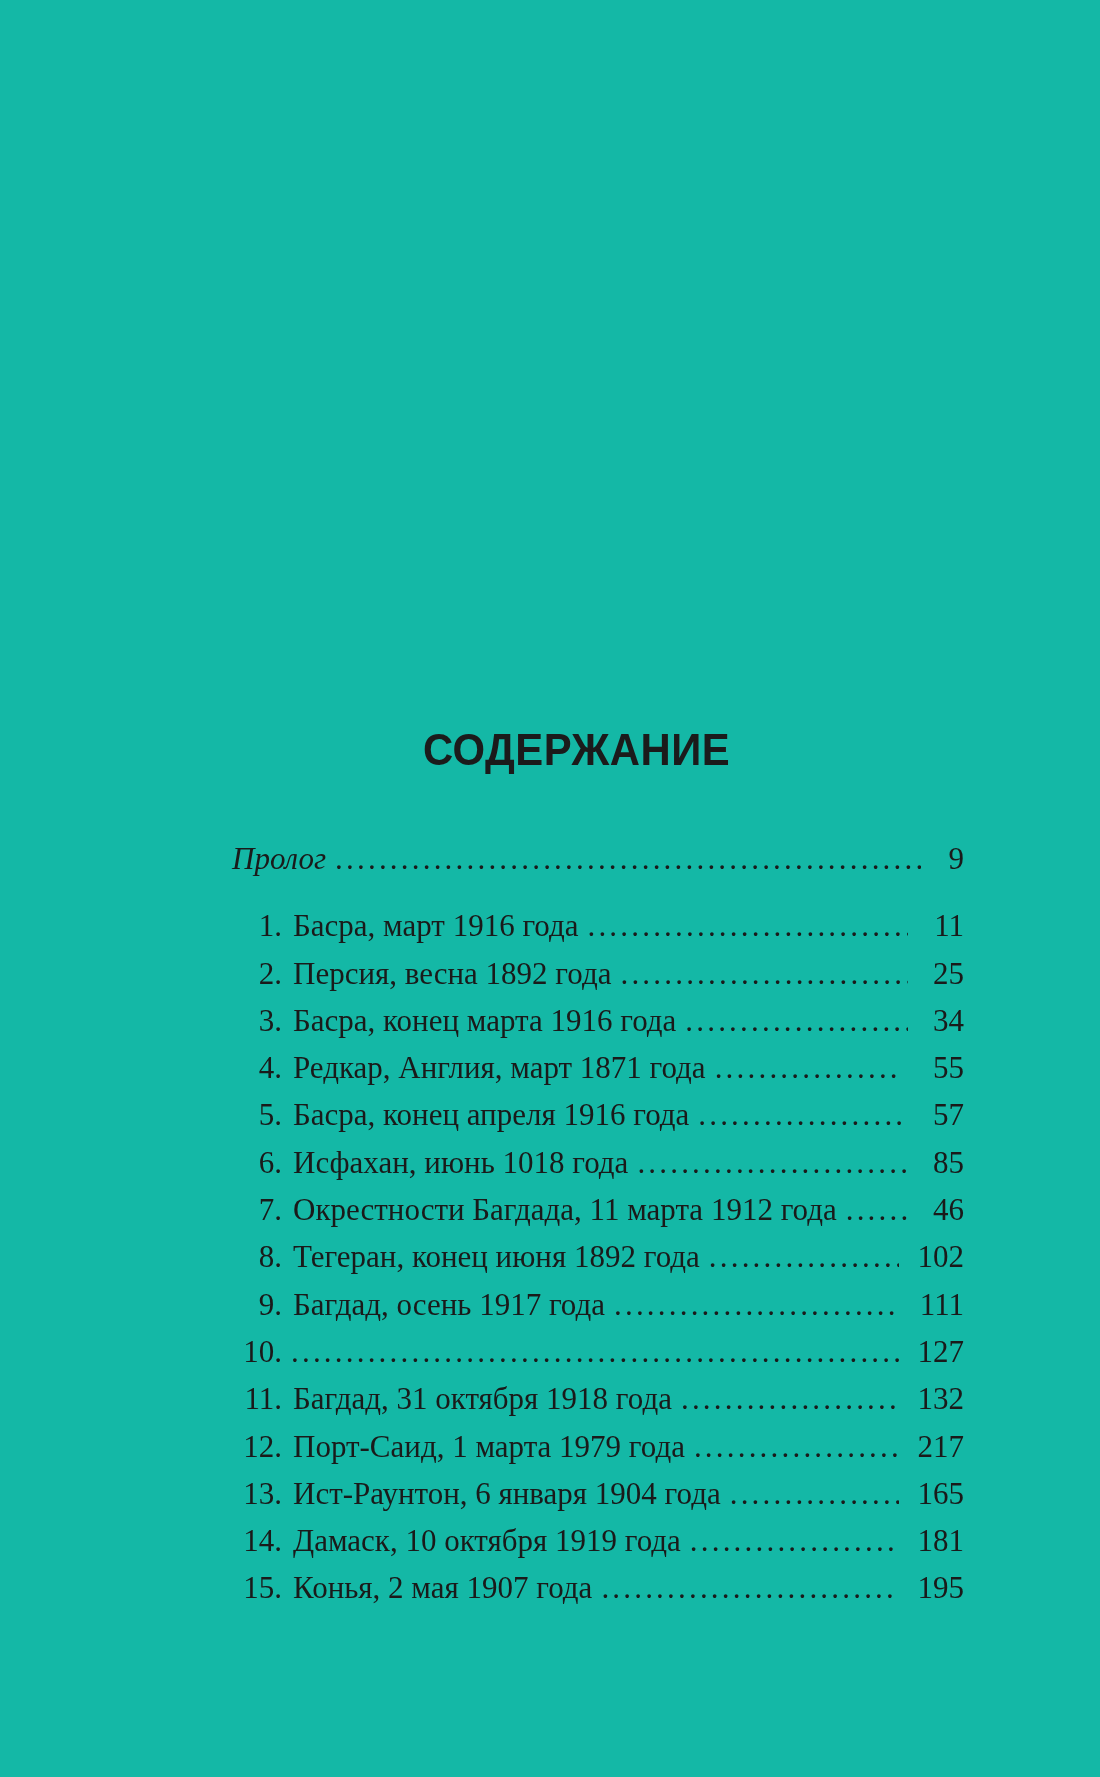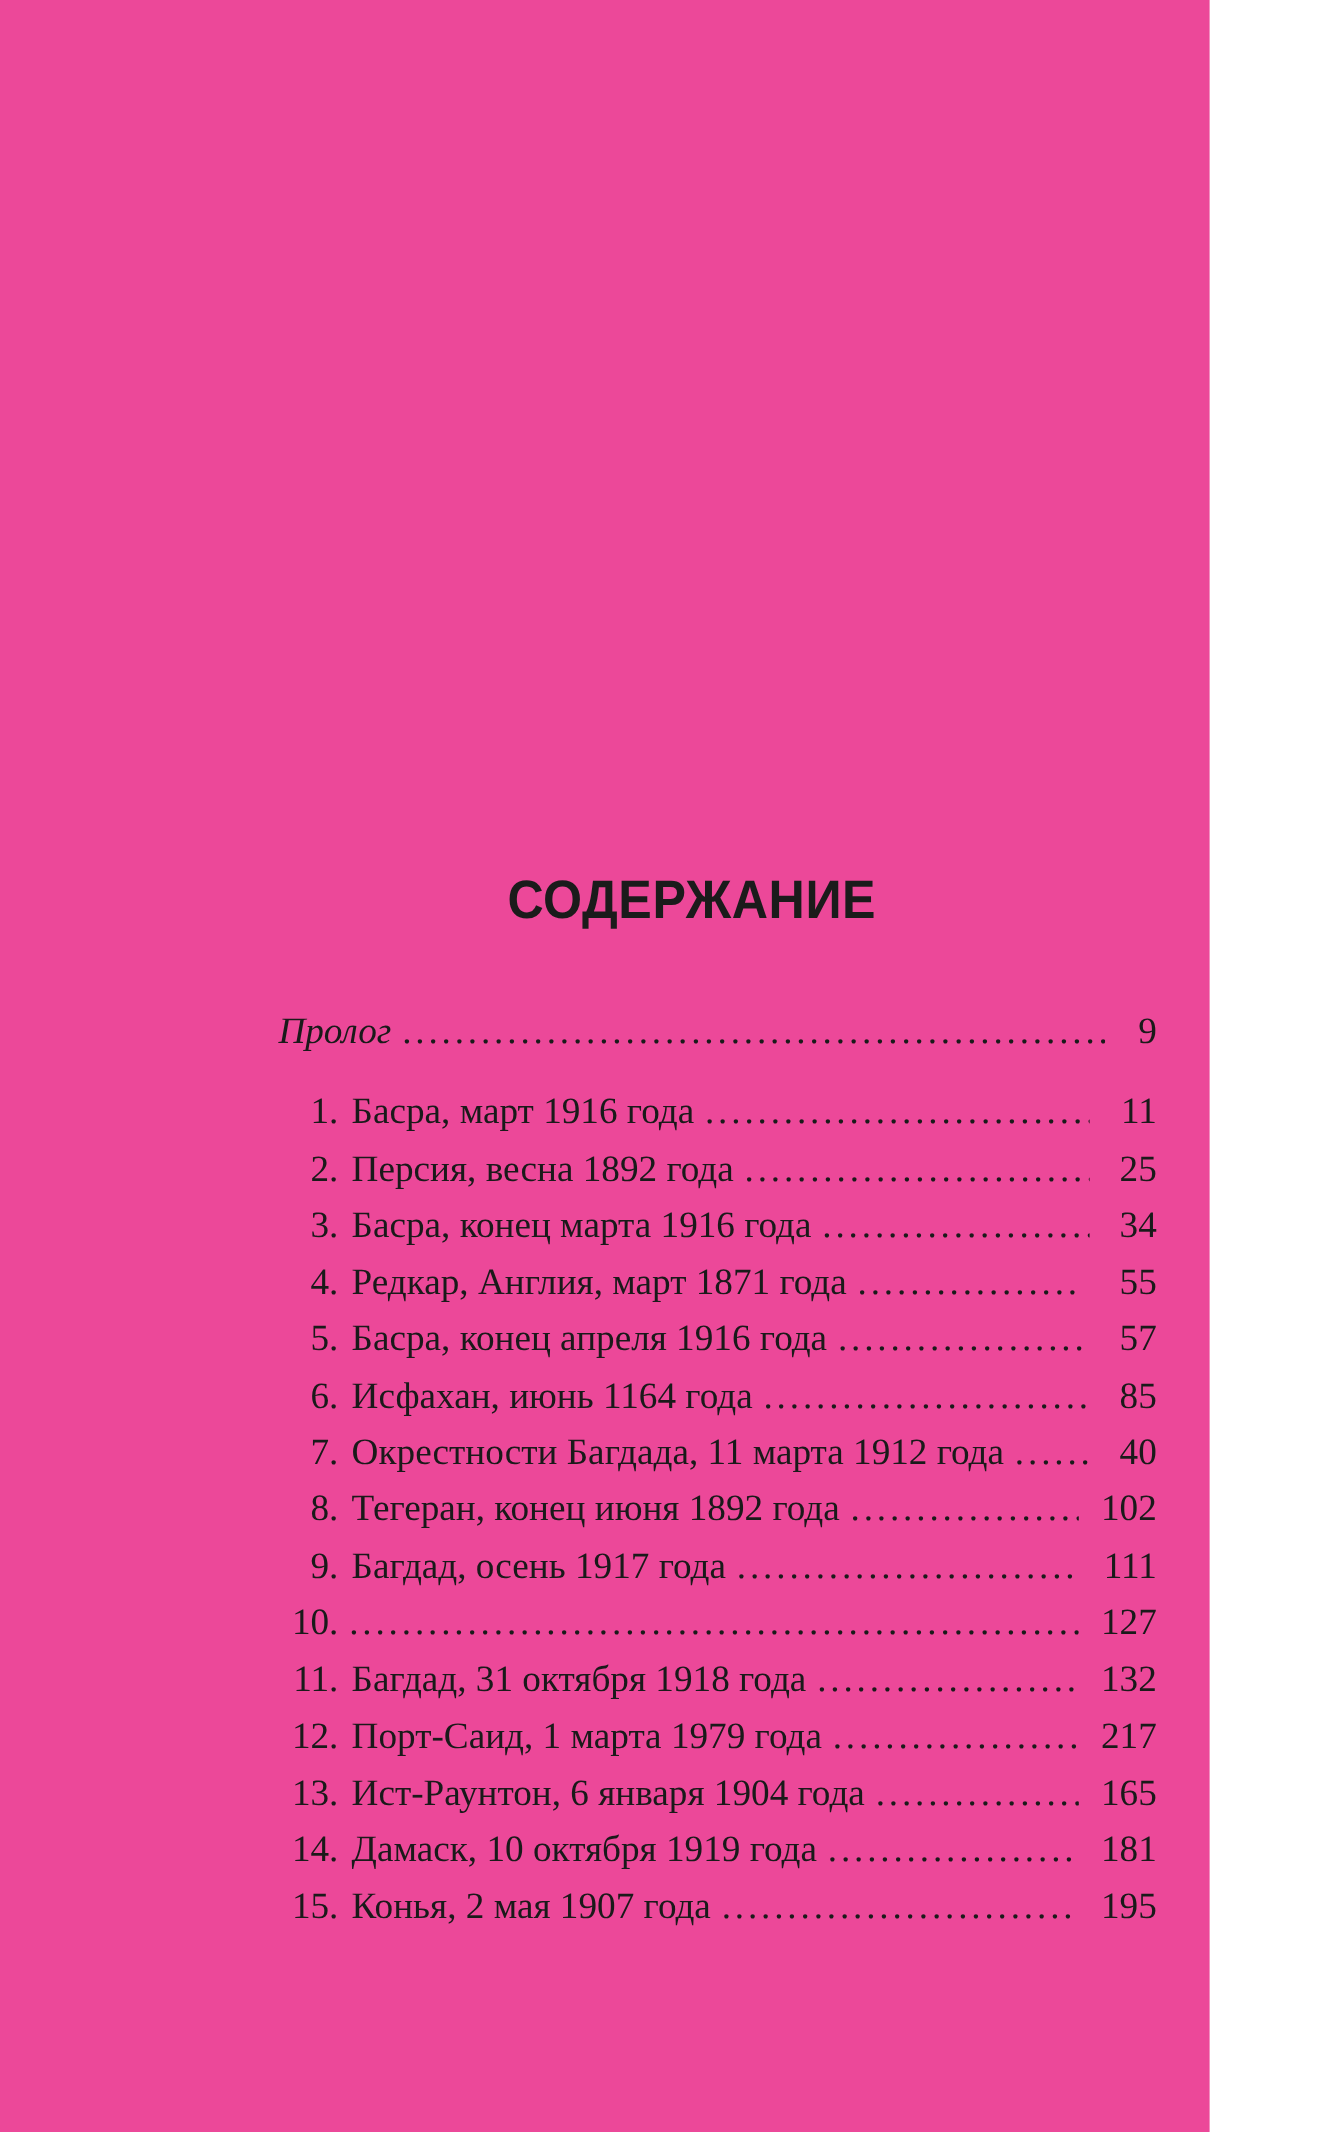--- a/index.html
+++ b/index.html
@@ -3,23 +3,23 @@
 <meta charset="utf-8">
 <style>
   html, body {
     margin: 0;
     padding: 0;
     background: #ffffff;
   }
 
   .page {
     position: relative;
-    width: 1008px;
+    width: 1100px;
     height: 1777px;
-    background: #ec4899;
+    background: #14b8a6;
     overflow: hidden;
     font-family: "Liberation Serif", "DejaVu Serif", serif;
     color: #1a1a1a;
   }
 
   
   .toc-title {
     position: absolute;
     left: 0;
     top: 697px;
@@ -166,30 +166,30 @@
 
       <div class="toc-row chapter">
         <span class="entry-num">5.</span>
         <span class="entry-title">Басра, конец апреля 1916 года</span>
         <span class="leader"></span>
         <span class="entry-page">57</span>
       </div>
 
       <div class="toc-row chapter">
         <span class="entry-num">6.</span>
-        <span class="entry-title">Исфахан, июнь 1164 года</span>
+        <span class="entry-title">Исфахан, июнь 1018 года</span>
         <span class="leader"></span>
         <span class="entry-page">85</span>
       </div>
 
       <div class="toc-row chapter">
         <span class="entry-num">7.</span>
         <span class="entry-title">Окрестности Багдада, 11 марта 1912 года</span>
         <span class="leader"></span>
-        <span class="entry-page">40</span>
+        <span class="entry-page">46</span>
       </div>
 
       <div class="toc-row chapter">
         <span class="entry-num">8.</span>
         <span class="entry-title">Тегеран, конец июня 1892 года</span>
         <span class="leader"></span>
         <span class="entry-page spaced">102</span>
       </div>
 
       <div class="toc-row chapter">

